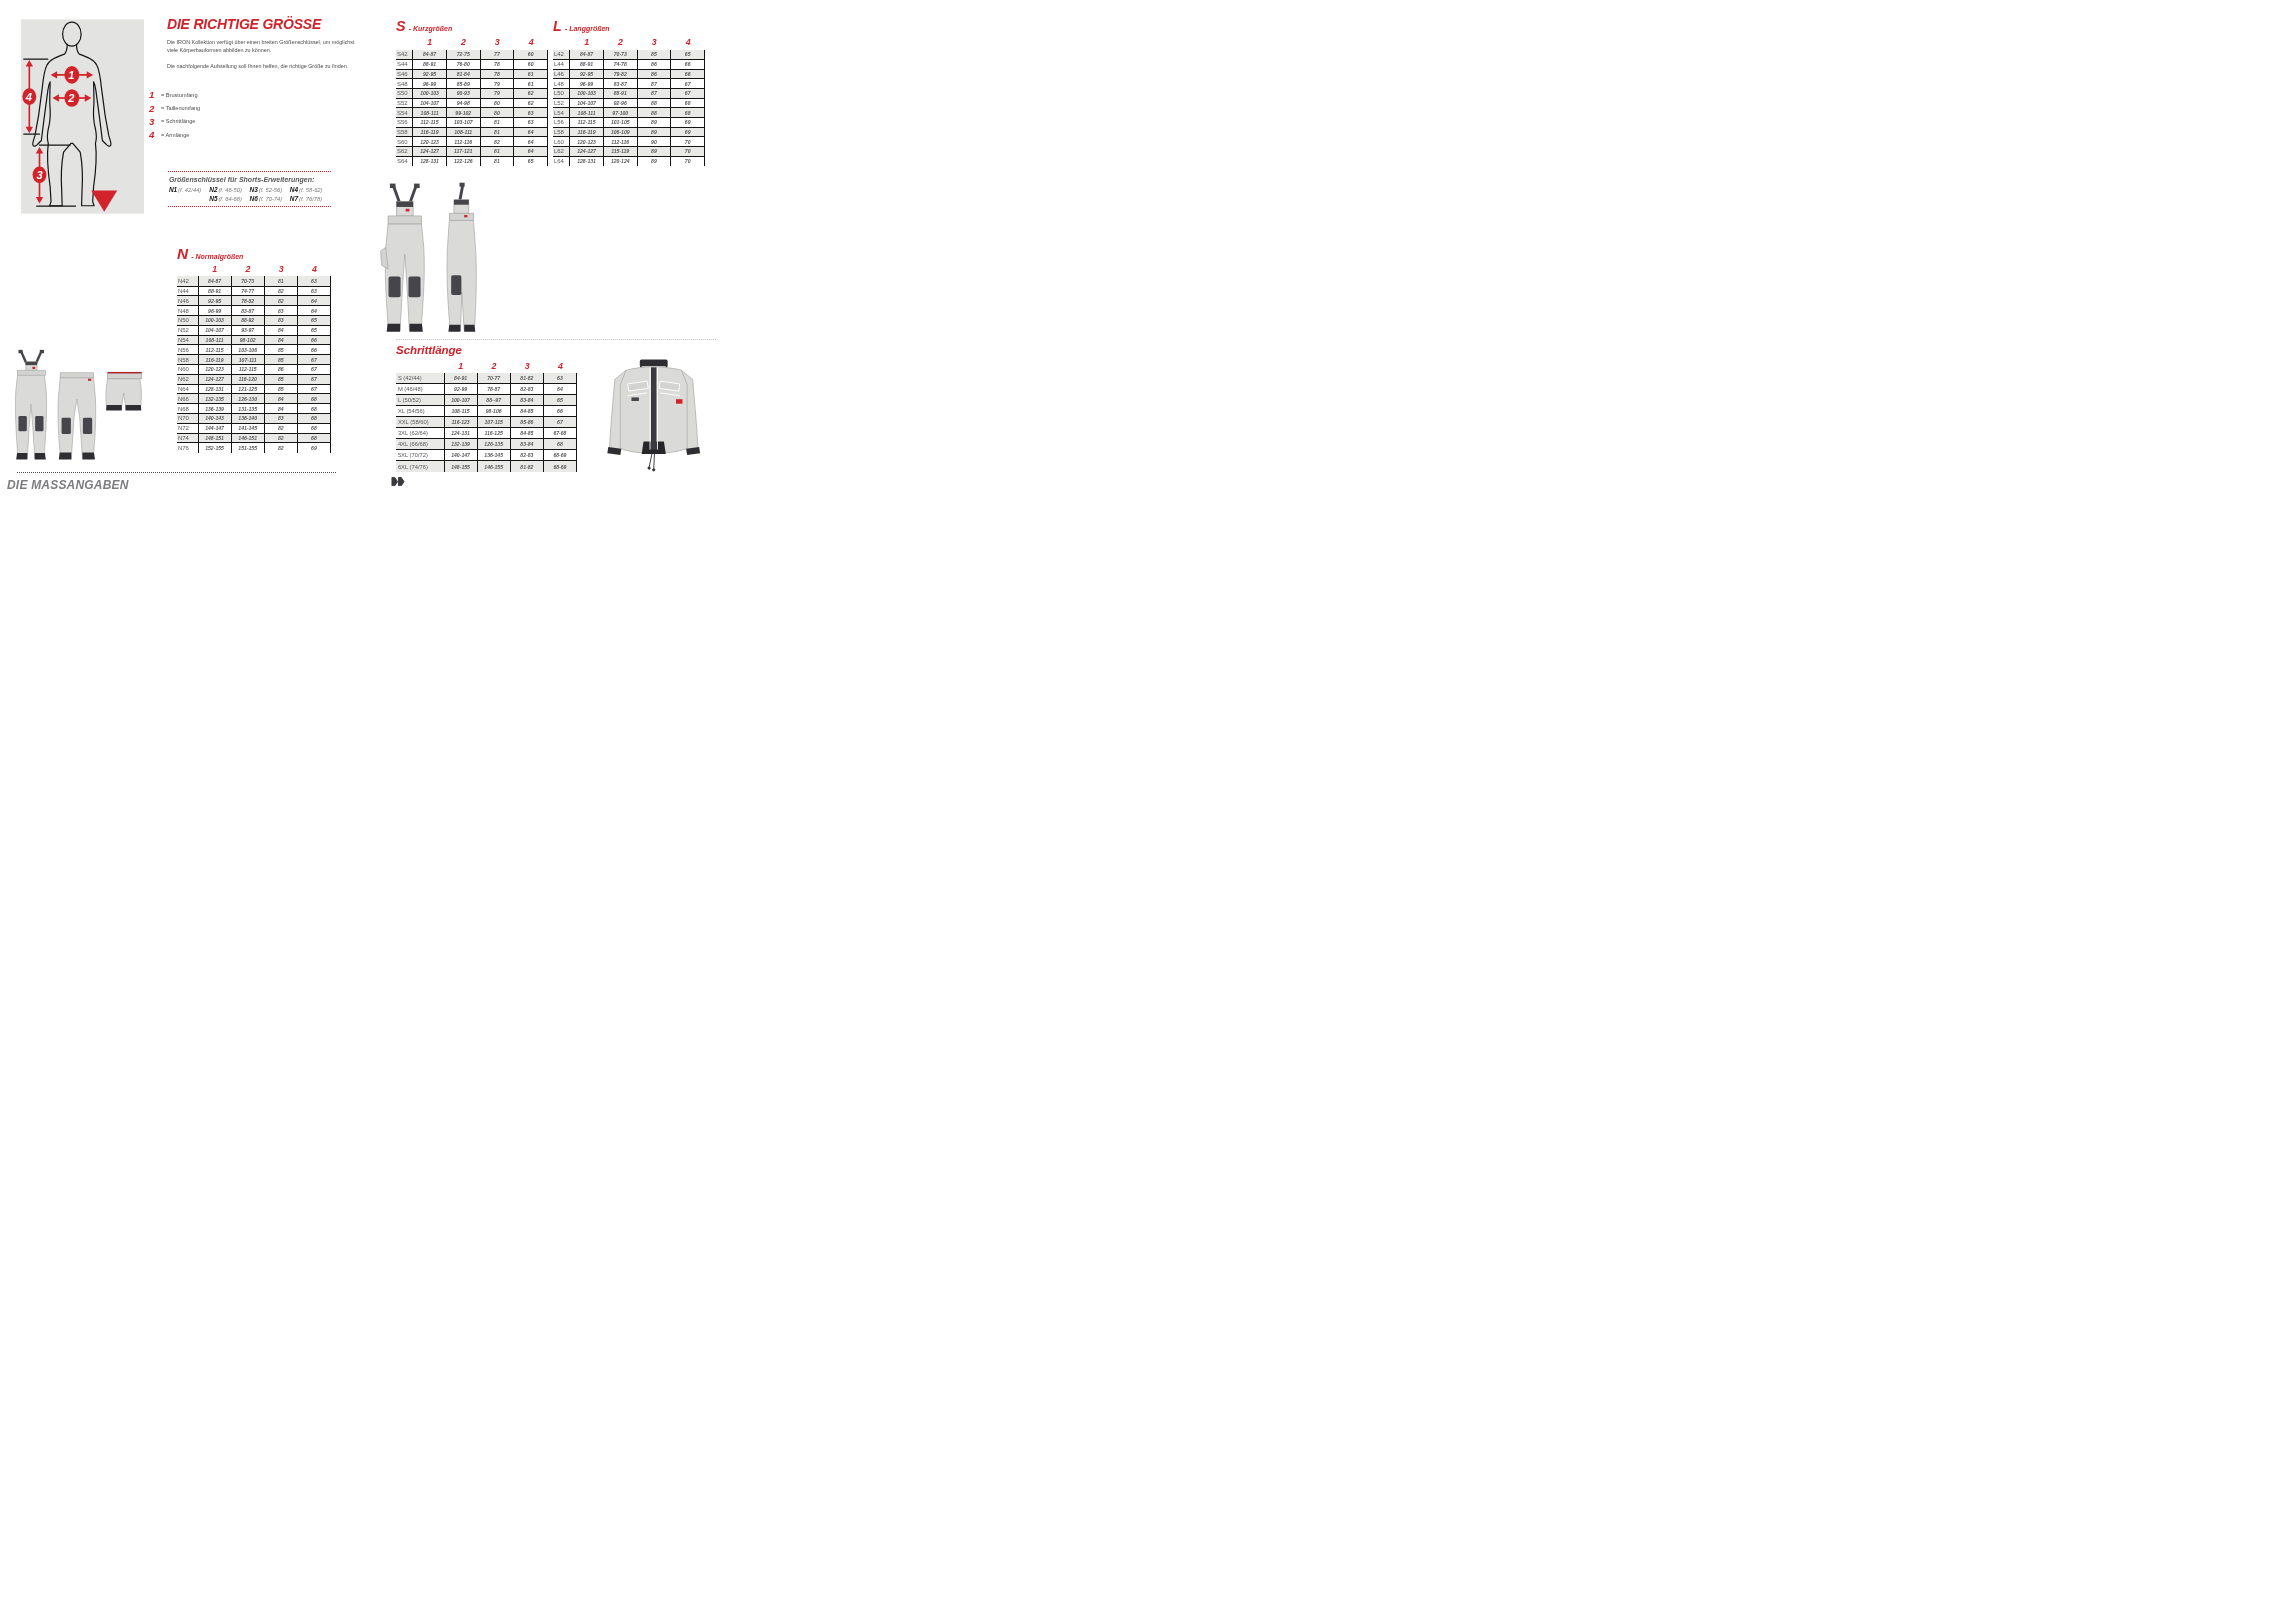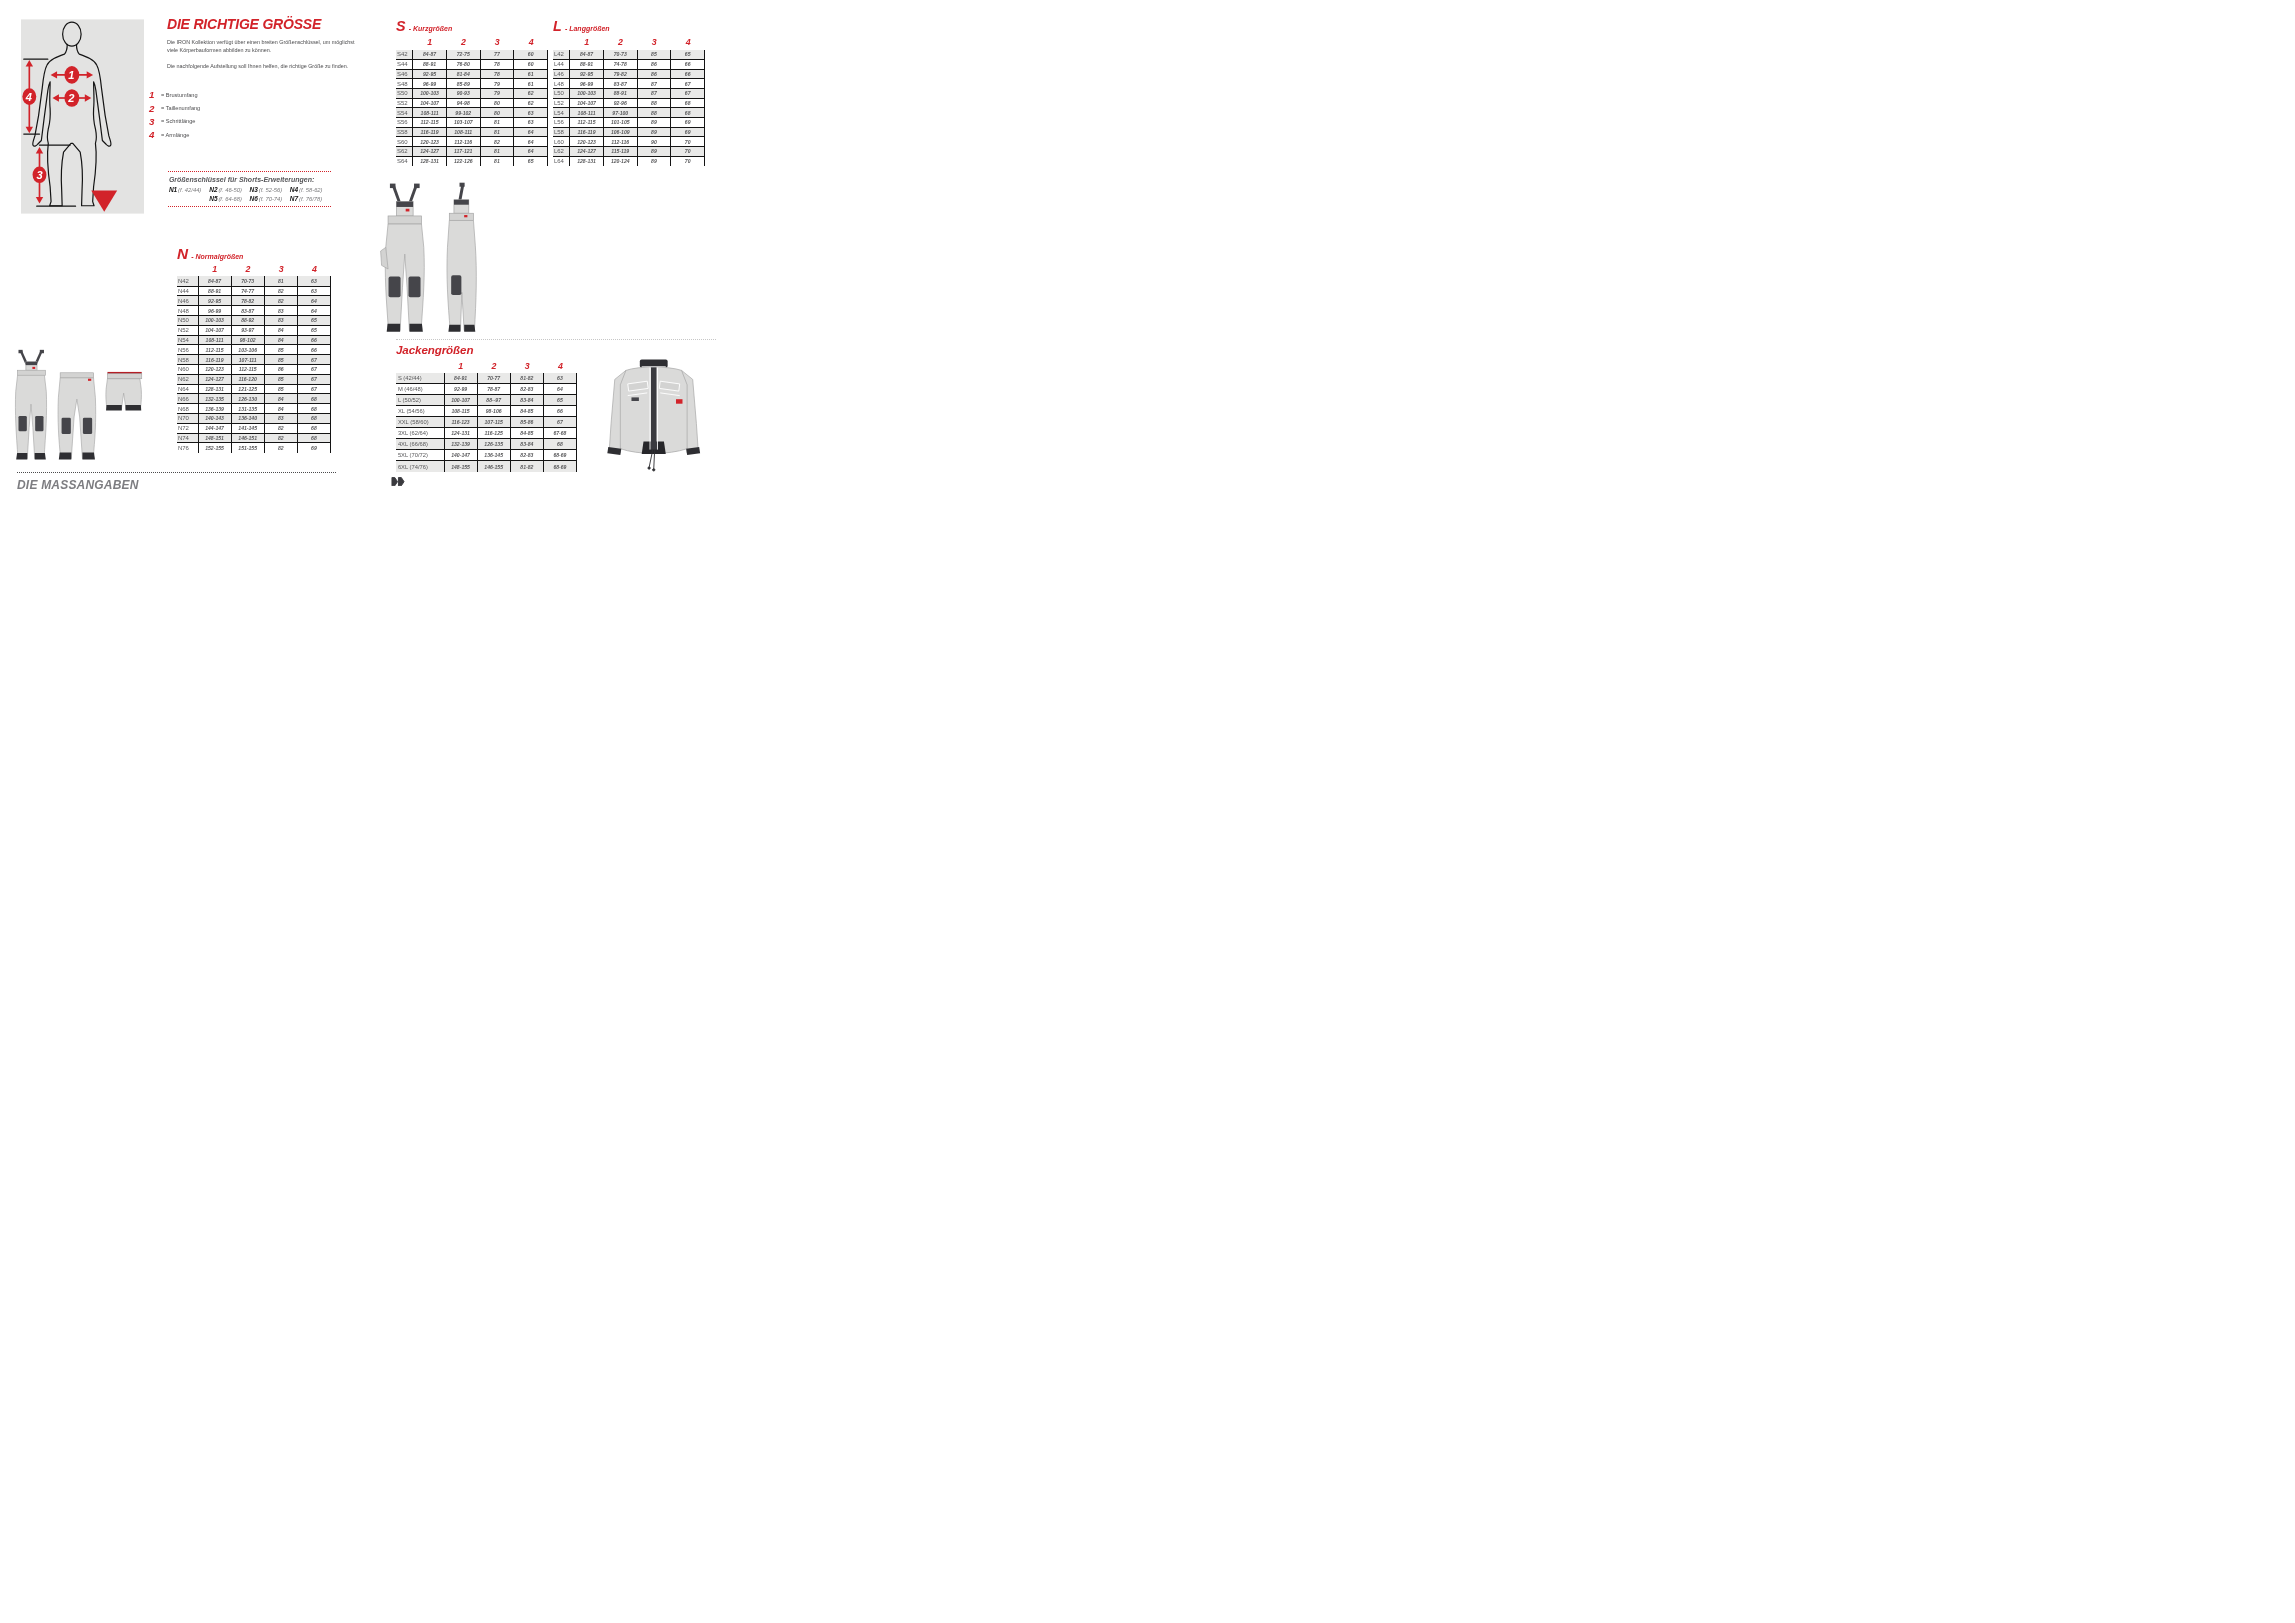--- a/index.html
+++ b/index.html
@@ -539,21 +539,21 @@
       <rect x="162" y="212" width="22" height="44" rx="4" fill="#45454a" stroke="none"></rect>
       <polygon points="158,322 182,322 182,338 156,338" fill="#2e2e32" stroke="none"></polygon>
       <polygon points="190,322 212,322 214,338 190,338" fill="#2e2e32" stroke="none"></polygon>
       <rect x="190" y="78" width="7" height="5" fill="#d2232a" stroke="none"></rect>
     </g>
   </svg>
 
   <div class="abs dots-light" style="left:396px;top:339px;width:322px;"></div>
 
   <div class="abs" style="left:396px;top:343px;width:181px;">
-    <h2 class="jack-title">Jackengrößen</h2>
+    <h2 class="jack-title">Schrittlänge</h2>
     <div class="cols" style="padding-left:48px;margin-top:4.6px;">
       <span class="num">1</span>
       <span class="num">2</span>
       <span class="num">3</span>
       <span class="num">4</span>
     </div>
     <table class="size tbl-j">
       <colgroup>
           <col style="width:48px">
           <col>
@@ -685,21 +685,21 @@
       <rect x="164" y="70" width="7" height="5" fill="#d2232a" stroke="none"></rect>
       <rect x="206" y="54" width="74" height="6" fill="#b41f26" stroke="none"></rect>
       <rect x="206" y="58" width="74" height="12" fill="#d3d3d2"></rect>
       <path d="M206,70 L203,95 C202,112 203,126 205,142 L236,142 L241,104 L246,142 L277,142 C279,126 280,112 279,95 L276,70 Z" fill="#dadad9"></path>
       <polygon points="204,132 237,132 237,145 203,145" fill="#2e2e32" stroke="none"></polygon>
       <polygon points="245,132 278,132 279,145 245,145" fill="#2e2e32" stroke="none"></polygon>
     </g>
   </svg>
 
   <div class="abs dots-dark" style="left:17px;top:472px;width:319px;"></div>
-  <h2 class="abs footer-title" style="left:17px;top:478px;">DIE MASSANGABEN</h2>
+  <h2 class="abs footer-title" style="left:7px;top:478px;">DIE MASSANGABEN</h2>
 
   <svg class="abs" style="left:391px;top:477px;" width="14" height="9.3" viewBox="0 0 30 20">
     <g fill="#3a3a3e" stroke="#3a3a3e" stroke-width="2" stroke-linejoin="round">
       <polygon points="2,1 8,1 14,10 8,19 2,19"></polygon>
       <polygon points="16,1 22,1 28,10 22,19 16,19"></polygon>
     </g>
   </svg>
 
 </div>
 

